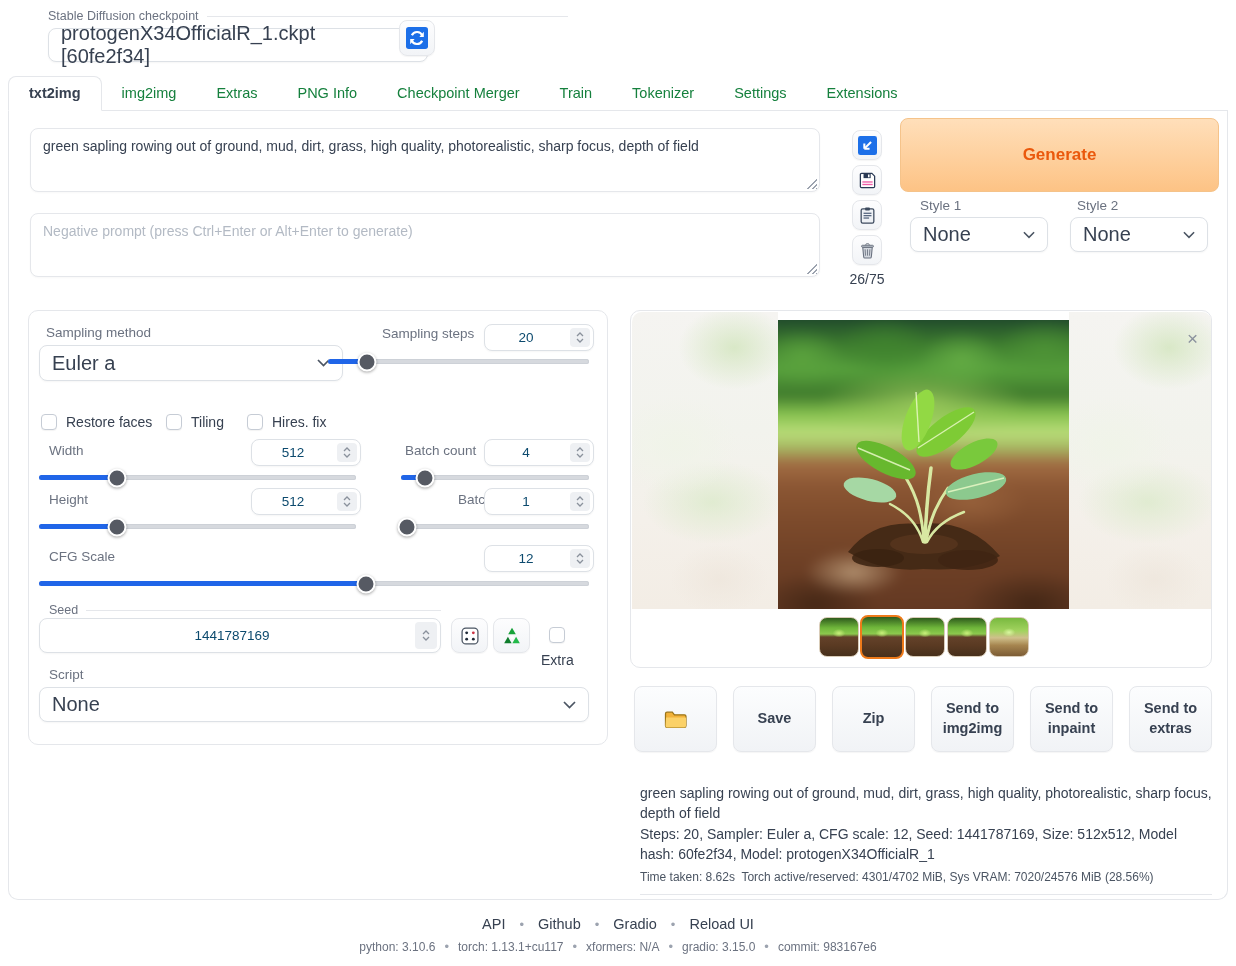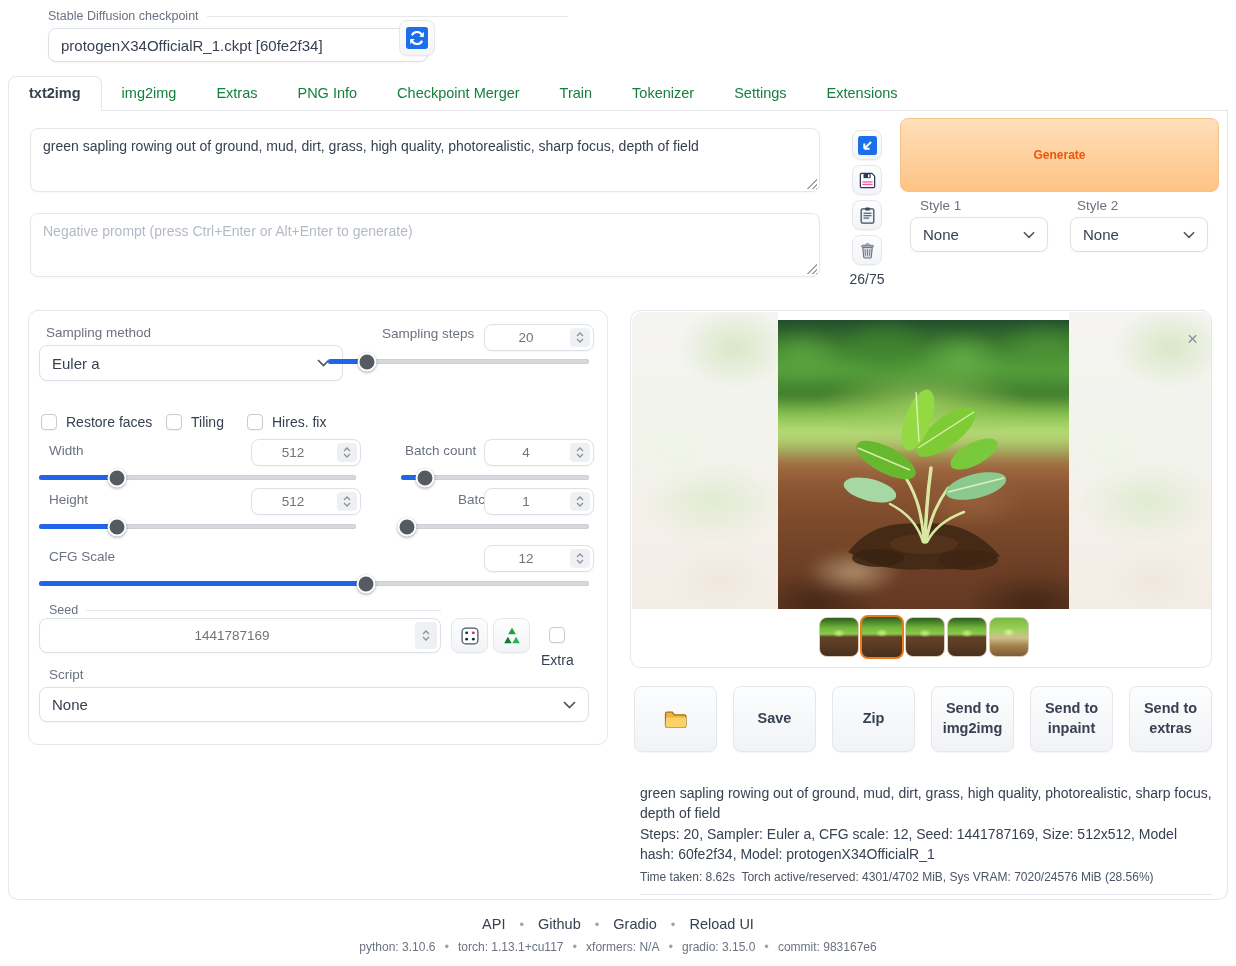--- a/index.html
+++ b/index.html
@@ -8,27 +8,27 @@
   .page { position:relative; width:1236px; height:966px; background:#fff; }
   .abs { position:absolute; }
 
   
   .legend-row { display:flex; align-items:center; font-size:12.5px; color:#6b7280; gap:8px; }
   .legend-line { flex:1; border-top:1px solid #e5e7eb; height:0; }
 
   
   .selectbox { background:#fff; border:1px solid #dde1e6; border-radius:8px; display:flex; align-items:center;
     justify-content:space-between; padding:0 12px; box-shadow:0 1px 2px rgba(0,0,0,.04); cursor:pointer; }
-  .sval { color:#374151; font-weight:500; font-size:15px; }
+  .sval { color:#374151; font-weight:500; font-size:20px; }
   .chev { flex:0 0 auto; }
 
   
   .numbox { background:#fff; border:1px solid #dde1e6; border-radius:8px; display:flex; align-items:center;
     box-shadow:0 1px 2px rgba(0,0,0,.04); overflow:hidden; }
-  .nval { flex:1; text-align:center; color:#737373; font-weight:500; font-size:13.5px; }
+  .nval { flex:1; text-align:center; color:#0c4a6e; font-weight:500; font-size:13.5px; }
   .nval.left { text-align:center; padding-left:12px; }
   .spin { width:20px; align-self:stretch; margin:3px; background:#eef0f3; border-radius:4px;
     display:flex; flex-direction:column; align-items:center; justify-content:center; gap:1px; cursor:pointer; }
 
   
   .slider { height:5px; background:#d6d9de; border-radius:3px; box-shadow:inset 0 0 0 1px #cdd1d7; cursor:pointer; }
   .slider .fill { position:absolute; left:0; top:0; height:5px; background:#2065e8; border-radius:3px; }
   .slider .knob { position:absolute; top:50%; width:19px; height:19px; background:#565a63; border:2.5px solid #fff;
     border-radius:50%; transform:translate(-50%,-50%); box-shadow:0 1px 3px rgba(0,0,0,.35); }
 
@@ -55,21 +55,21 @@
   .tabbar { position:absolute; left:8px; top:76px; width:1220px; height:35px; display:flex; align-items:flex-end;
     border-bottom:1px solid #e5e7eb; }
   .tab { padding:8px 20px 9px 20px; font-size:14.5px; color:#15803d; cursor:pointer; white-space:nowrap; }
   .tab.active { color:#374151; font-weight:700; background:#fff; border:1px solid #e5e7eb; border-bottom:1px solid #fff;
     border-radius:8px 8px 0 0; margin-bottom:-1px; }
 
   .main { position:absolute; left:8px; top:111px; width:1220px; height:789px; border:1px solid #e5e7eb;
     border-top:none; border-radius:0 0 10px 10px; background:#fff; }
 
   .generate { background:linear-gradient(180deg,#ffdfba 0%,#fdc385 100%); border:1px solid #f5c38a; border-radius:8px;
-    display:flex; align-items:center; justify-content:center; color:#ea580c; font-weight:700; font-size:12px;
+    display:flex; align-items:center; justify-content:center; color:#ea580c; font-weight:700; font-size:17px;
     cursor:pointer; }
   .flabel { font-size:13.5px; color:#6b7280; }
 
   .panel { border:1px solid #e5e7eb; border-radius:10px; background:#fff; }
 
   
   .act-row { display:flex; gap:16px; }
   .act-btn { width:83px; height:66px; background:linear-gradient(#fcfdfe,#f1f3f6); border:1px solid #e5e7eb;
     border-radius:8px; display:flex; align-items:center; justify-content:center; text-align:center;
     color:#374151; font-weight:600; font-size:14.5px; line-height:1.35; cursor:pointer; padding:4px;

